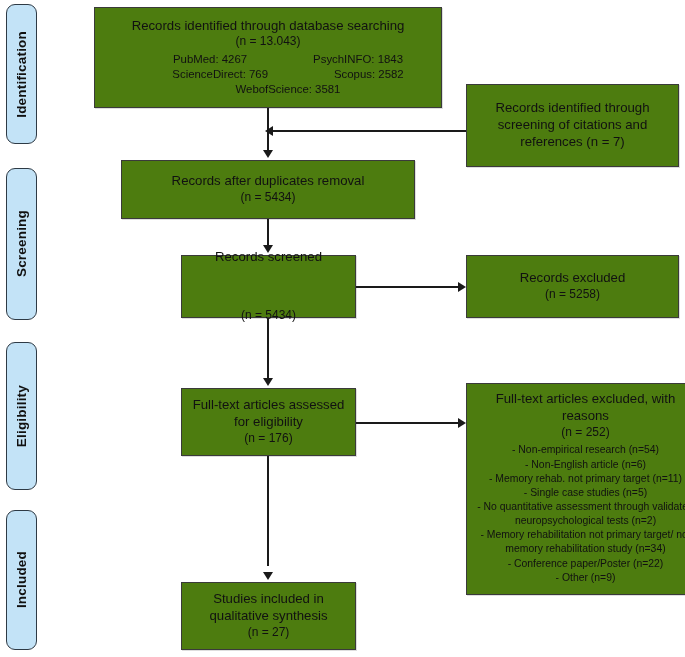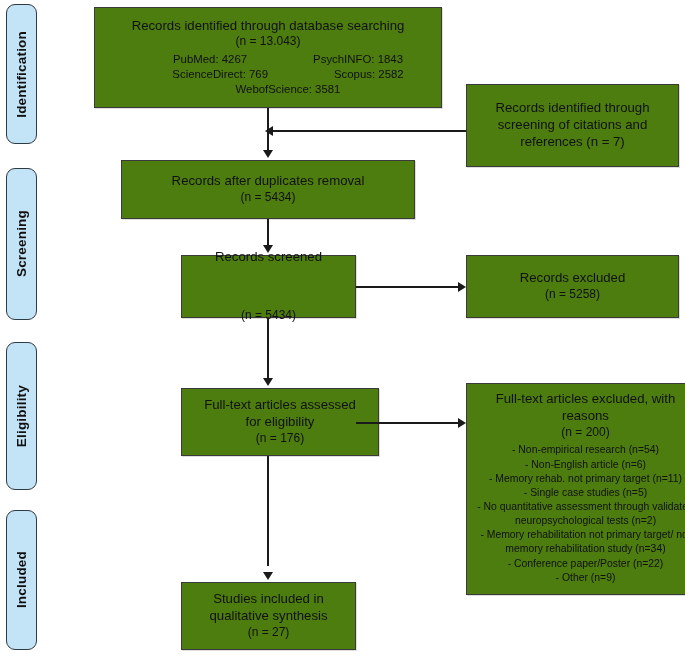--- a/index.html
+++ b/index.html
@@ -176,30 +176,30 @@
   <div class="flow-box" style="left:181px; top:255px; width:175px; height:63px;gap:42px;">
     <div class="line-main">Records screened</div>
     <div class="line-count">(n = 5434)</div>
   </div>
 
   <div class="flow-box" style="left:466px; top:255px; width:213px; height:63px;">
     <div class="line-main">Records excluded</div>
     <div class="line-count">(n = 5258)</div>
   </div>
 
-  <div class="flow-box" style="left:181px; top:388px; width:198px; height:68px;">
+  <div class="flow-box" style="left:181px; top:388px; width:175px; height:68px;">
     <div class="line-main">Full-text articles assessed</div>
     <div class="line-main">for eligibility</div>
     <div class="line-count">(n = 176)</div>
   </div>
 
   <div class="flow-box" style="left:466px; top:383px; width:239px; height:212px; justify-content:flex-start; padding-top:7px;">
     <div class="line-main">Full-text articles excluded, with</div>
     <div class="line-main">reasons</div>
-    <div class="line-count">(n = 200)</div>
+    <div class="line-count">(n = 252)</div>
     <div class="reason-list">
       <div class="reason-item">- Non-empirical research (n=54)</div>
       <div class="reason-item">- Non-English article (n=6)</div>
       <div class="reason-item">- Memory rehab. not primary target (n=11)</div>
       <div class="reason-item">- Single case studies (n=5)</div>
       <div class="reason-item">- No quantitative assessment through validated neuropsychological tests (n=2)</div>
       <div class="reason-item">- Memory rehabilitation not primary target/ not memory rehabilitation study (n=34)</div>
       <div class="reason-item">- Conference paper/Poster (n=22)</div>
       <div class="reason-item">- Other (n=9)</div>
     </div>

